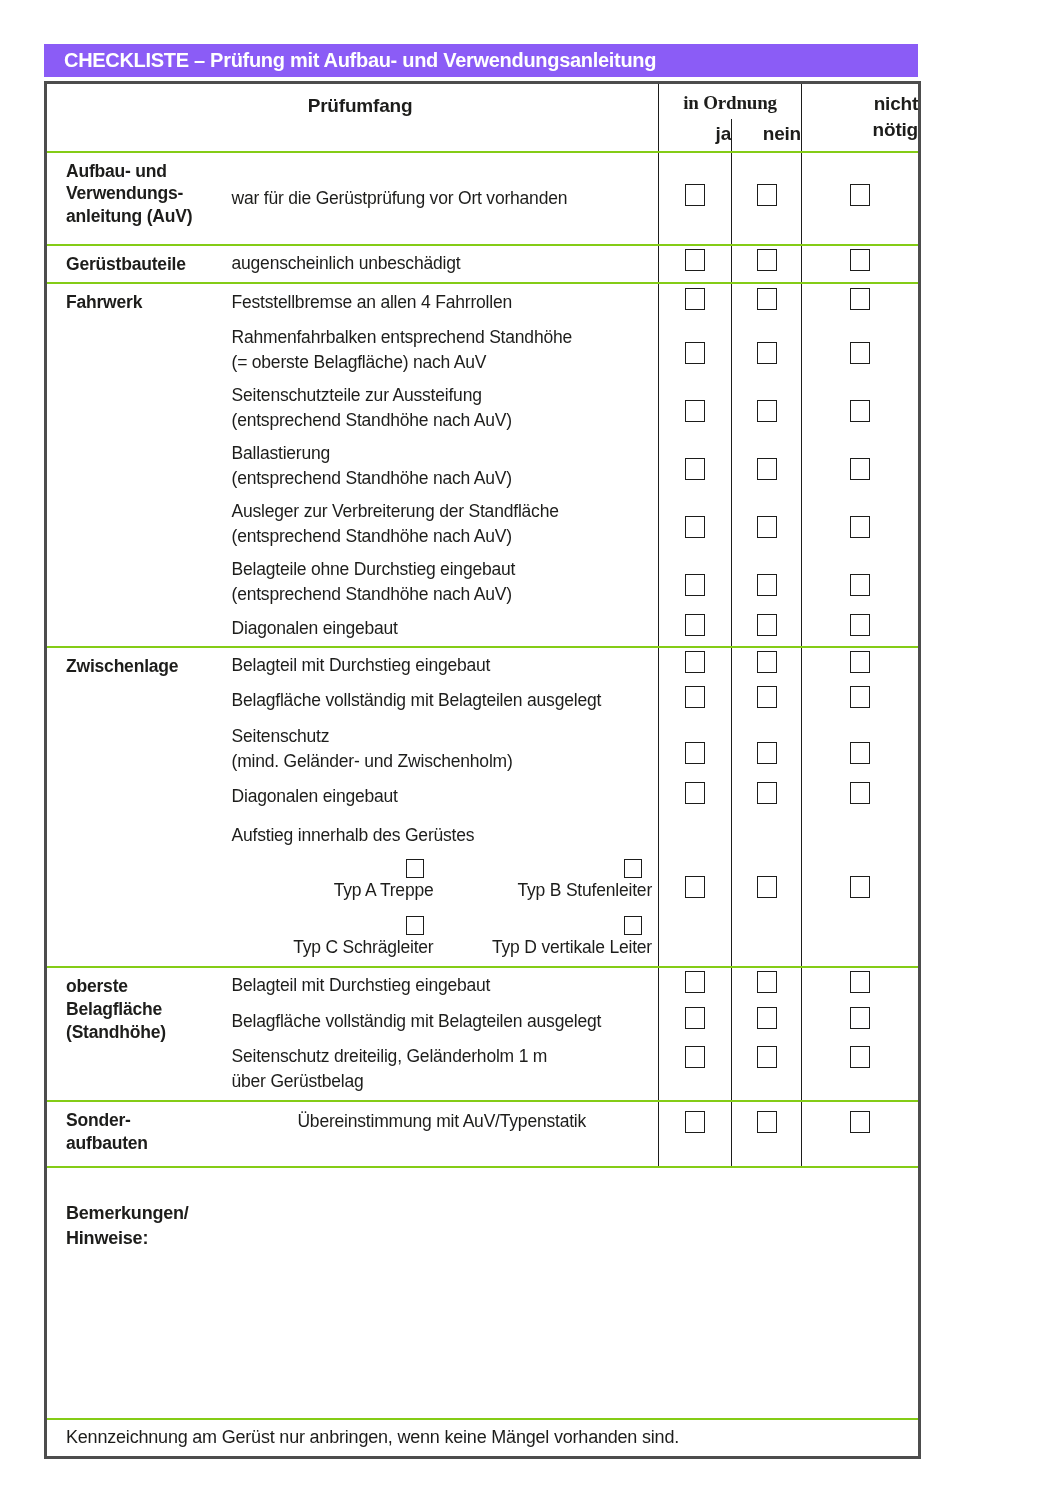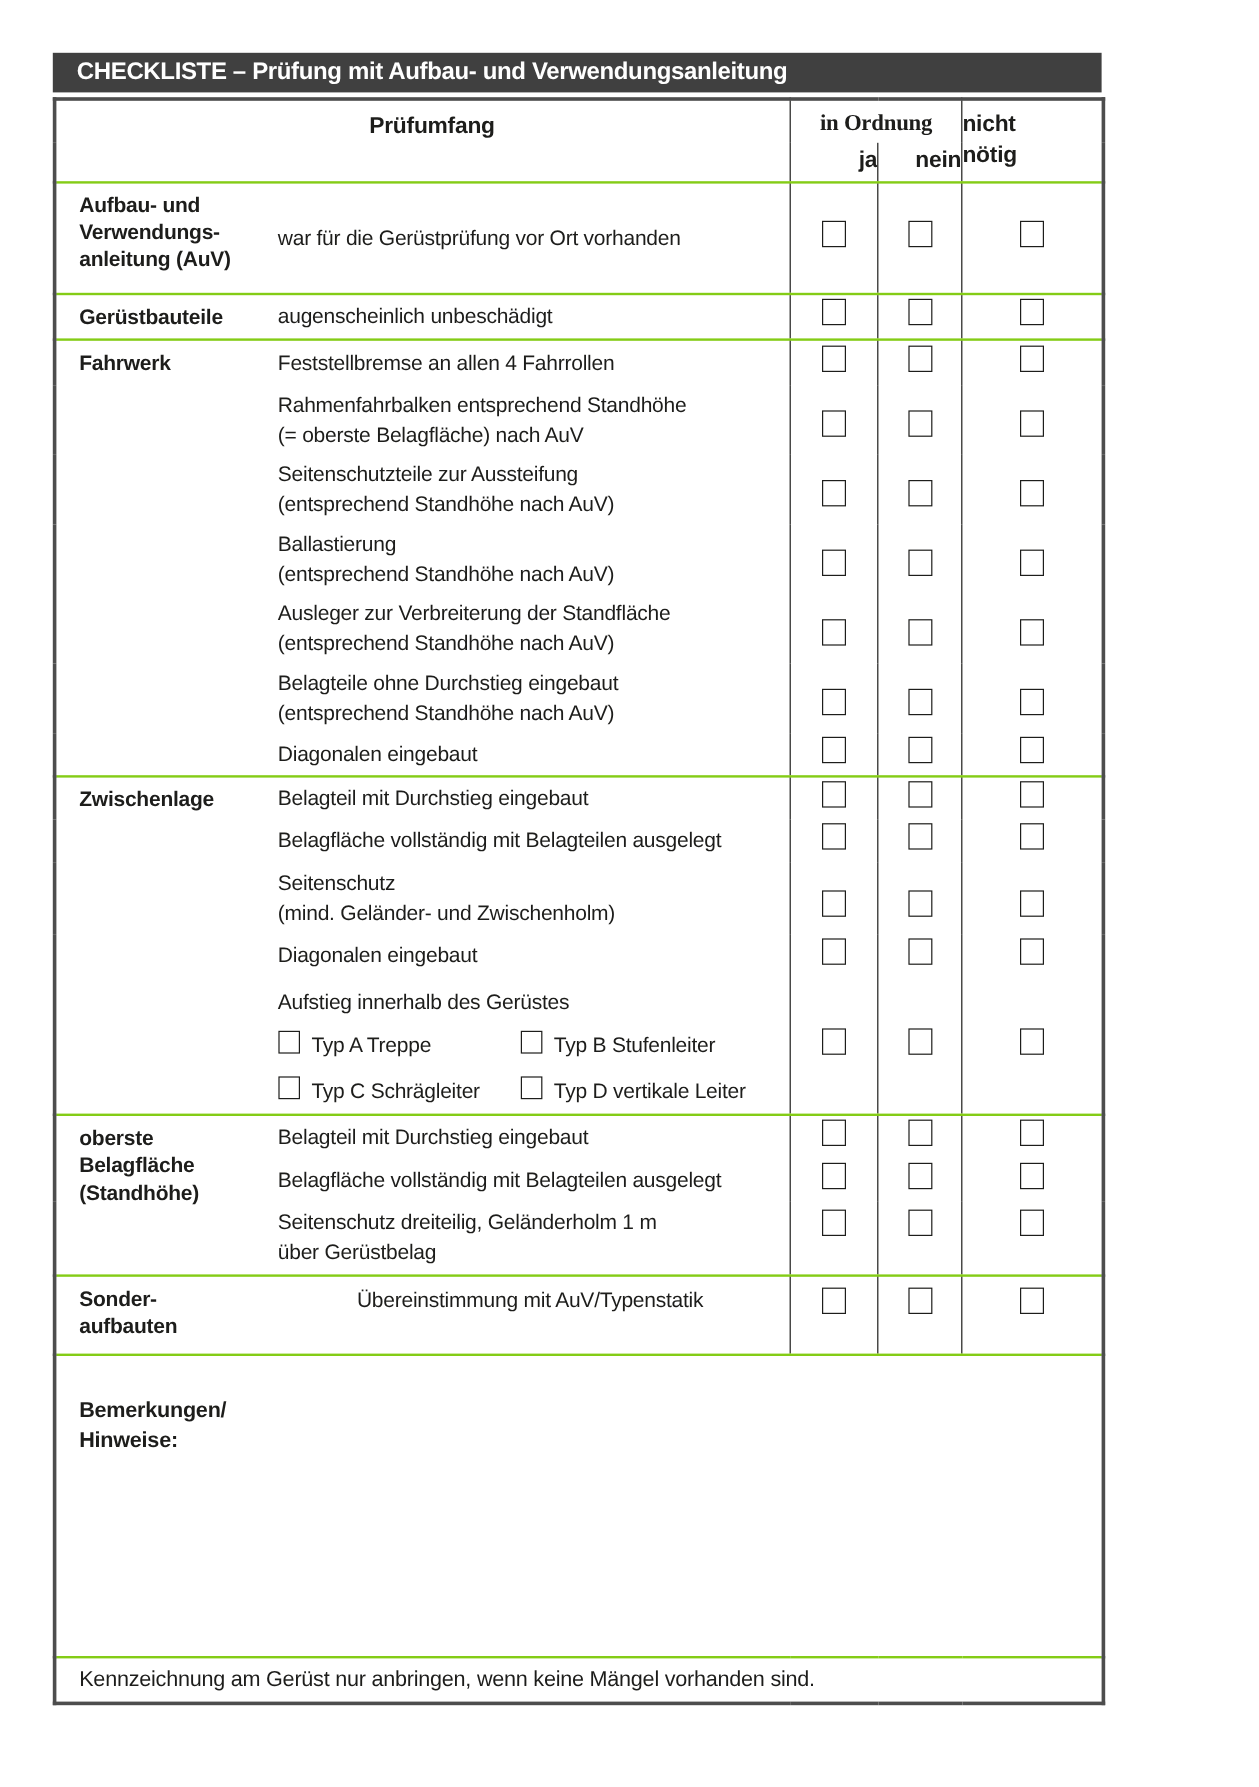--- a/index.html
+++ b/index.html
@@ -1,58 +1,58 @@
 <!DOCTYPE html>
 <html><head>
 <meta charset="utf-8">
 <style>
   html,body{margin:0;padding:0;background:#ffffff;}
   body{width:1049px;height:1489px;position:relative;
        font-family:"Liberation Sans",sans-serif;color:#1d1d1b;}
   .doc{position:absolute;left:44px;top:44px;width:874px;}
 
-  .title-bar{height:33px;background:#404040;color:#ffffff;display:flex;align-items:center;
+  .title-bar{height:33px;background:#8b5cf6;color:#ffffff;display:flex;align-items:center;
              padding-left:20px;box-sizing:border-box;font-weight:bold;font-size:20px;
              letter-spacing:-0.3px;margin-bottom:4px;}
 
   table.checklist{border-collapse:collapse;width:874px;table-layout:fixed;
                   border:3px solid #4d4d4d;background:#ffffff;}
   td{box-sizing:border-box;padding:0;font-size:17.5px;letter-spacing:-0.2px;
      line-height:1.42;vertical-align:middle;overflow:hidden;}
 
   
   .bl{border-left:1.5px solid #1d1d1b;}
   
   tbody.sect{border-top:2px solid #84cc16;}
 
   
   thead td{font-weight:bold;font-size:19px;}
   .cat-h{vertical-align:top;padding:9px 4px 0 19px;text-align:center;}
   .io-h{text-align:center;vertical-align:middle;padding-top:4px;font-family:Liberation Serif, serif;}
   .janein-h{text-align:right;vertical-align:top;padding-top:2px;}
-  .nn-h{text-align:left;vertical-align:middle;white-space:pre-line;line-height:1.4;}
+  .nn-h{text-align:right;vertical-align:middle;white-space:pre-line;line-height:1.4;}
 
   
   .cat{vertical-align:top;padding:7px 4px 0 19px;font-weight:bold;
        white-space:pre-line;line-height:1.3;}
   .desc{padding:4px 6px 4px 12px;white-space:pre-line;}
   .cb{text-align:center;}
   .cbx{display:inline-block;width:18px;height:20px;border:1.5px solid #1d1d1b;
        background:#ffffff;}
   .cbx.sm{width:16px;height:17px;margin-right:10px;flex:0 0 auto;}
   tr.cb-bottom .cb{vertical-align:bottom;padding-bottom:8px;}
   tr.cb-top .cb{vertical-align:top;padding-top:7px;}
   tr.vtop td{vertical-align:top;}
   tr.vtop .desc{padding-top:7px;text-align:center;}
   tr.vtop .cb{padding-top:9px;}
 
   .desc-stack{vertical-align:top;padding:8px 6px 6px 12px;}
   .opt-title{white-space:pre-line;}
   .opts{display:grid;grid-template-columns:202px auto;row-gap:13px;margin-top:12px;}
-  .opt{display:flex;align-items:flex-start;}
+  .opt{display:flex;align-items:flex-end;flex-direction:column;}
 
   .remarks-cell{vertical-align:top;padding:9px 8px 0 19px;font-weight:bold;
                 white-space:pre-line;line-height:1.35;font-size:18px;}
   .footer-cell{padding-left:19px;font-size:18px;}
 
   
   .r33{height:33px}.r36{height:36px}.r38{height:38px}.r58{height:58px}
   .r60{height:60px}.r62{height:62px}.r66{height:66px}.r93{height:93px}
   .r105{height:105px}.r252{height:252px}
 </style>

